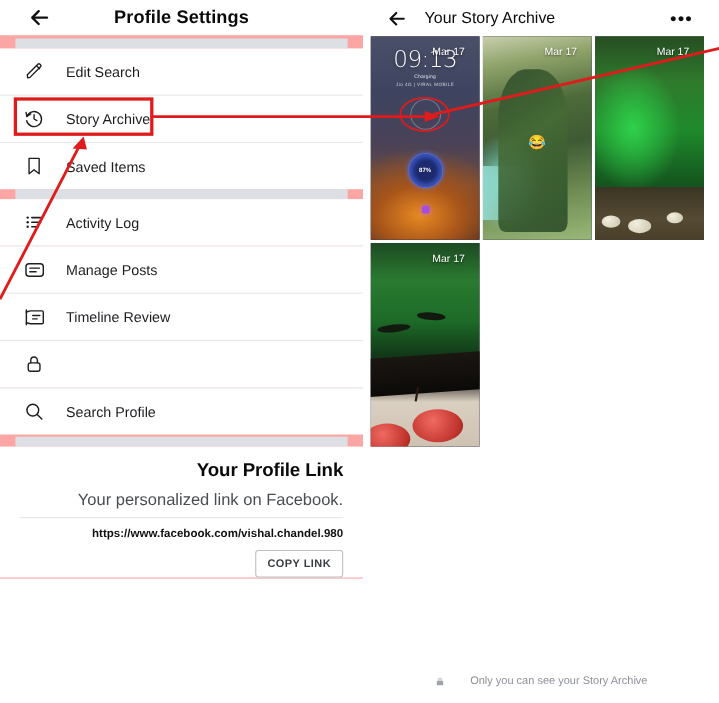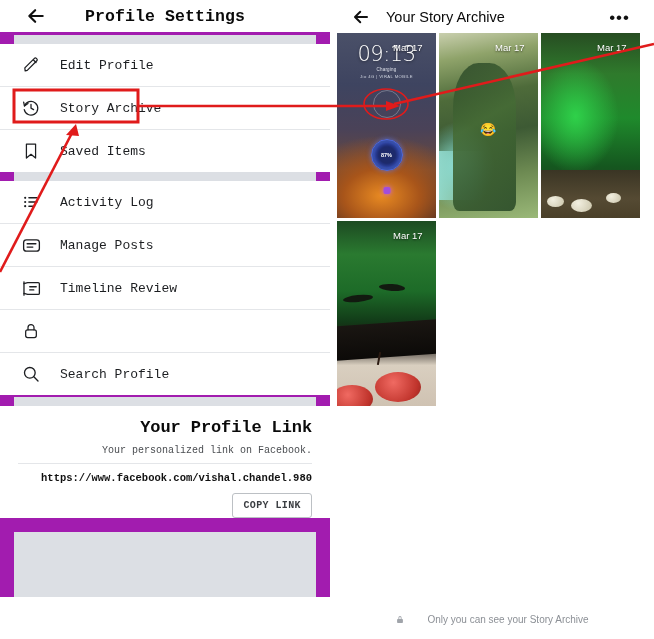--- a/index.html
+++ b/index.html
@@ -8,25 +8,24 @@
     background:#ffffff;
     font-family:"Liberation Sans", sans-serif;
     overflow:hidden;
     position:relative;
   }
   .screen{position:absolute;inset:0;display:flex;}
 
   
   .left-panel{
     position:relative;
-    width:330px;height:597px;
-    background:#a21caf;
+    width:330px;height:526px;
+    background:#fca5a5;
     flex:0 0 330px;
     overflow:hidden;
-    font-family:Liberation Mono, monospace;
   }
   .l-header{
     height:32px;
     display:flex;align-items:center;
     position:relative;
     background:#fff;
   }
   .l-back{
     position:absolute;left:26px;top:50%;transform:translateY(-50%);
     width:20px;height:20px;display:flex;align-items:center;justify-content:center;
@@ -64,21 +63,21 @@
     height:9px;background:#dcdfe4;margin:0 14px;
   }
 
   
   .plink{padding:12px 18px 0 18px;background:#fff;text-align:right;}
   .plink h2{
     margin:0 0 8px 0;
     font-size:17px;font-weight:bold;color:#0a0a0a;letter-spacing:-.1px;
   }
   .plink .sub{
-    font-size:10px;color:#4a4d51;
+    font-size:15px;color:#4a4d51;
     padding-bottom:7px;border-bottom:1px solid #e4e6e9;
   }
   .plink .url{
     font-size:10.5px;font-weight:bold;color:#111;
     padding-top:8px;padding-bottom:9px;
   }
   .copy-btn{
     display:inline-block;
     border:1px solid #bcc0c4;border-radius:3px;
     background:#fff;
@@ -273,21 +272,21 @@
 
     <div class="list">
 
       <div class="row">
         <span class="ic">
           <svg width="20" height="20" viewBox="0 0 24 24" fill="none" stroke="#1c1e21" stroke-width="1.5" stroke-linecap="round" stroke-linejoin="round">
             <path d="M5 19l2.5-.6L19 6.9a1.6 1.6 0 0 0 0-2.3l-.6-.6a1.6 1.6 0 0 0-2.3 0L4.6 15.5z"></path>
             <line x1="15" y1="6" x2="18" y2="9"></line>
           </svg>
         </span>
-        <span class="lbl">Edit Profile</span>
+        <span class="lbl">Edit Search</span>
       </div>
 
       <div class="row">
         <span class="ic">
           <svg width="20" height="20" viewBox="0 0 24 24" fill="none" stroke="#1c1e21" stroke-width="1.5" stroke-linecap="round" stroke-linejoin="round">
             <path d="M4.2 9.6A8.2 8.2 0 1 1 3.9 14"></path>
             <polyline points="8.4,6.6 4.1,9.5 3.2,5"></polyline>
             <polyline points="12,7.6 12,12.2 15.1,13.9"></polyline>
           </svg>
         </span>

